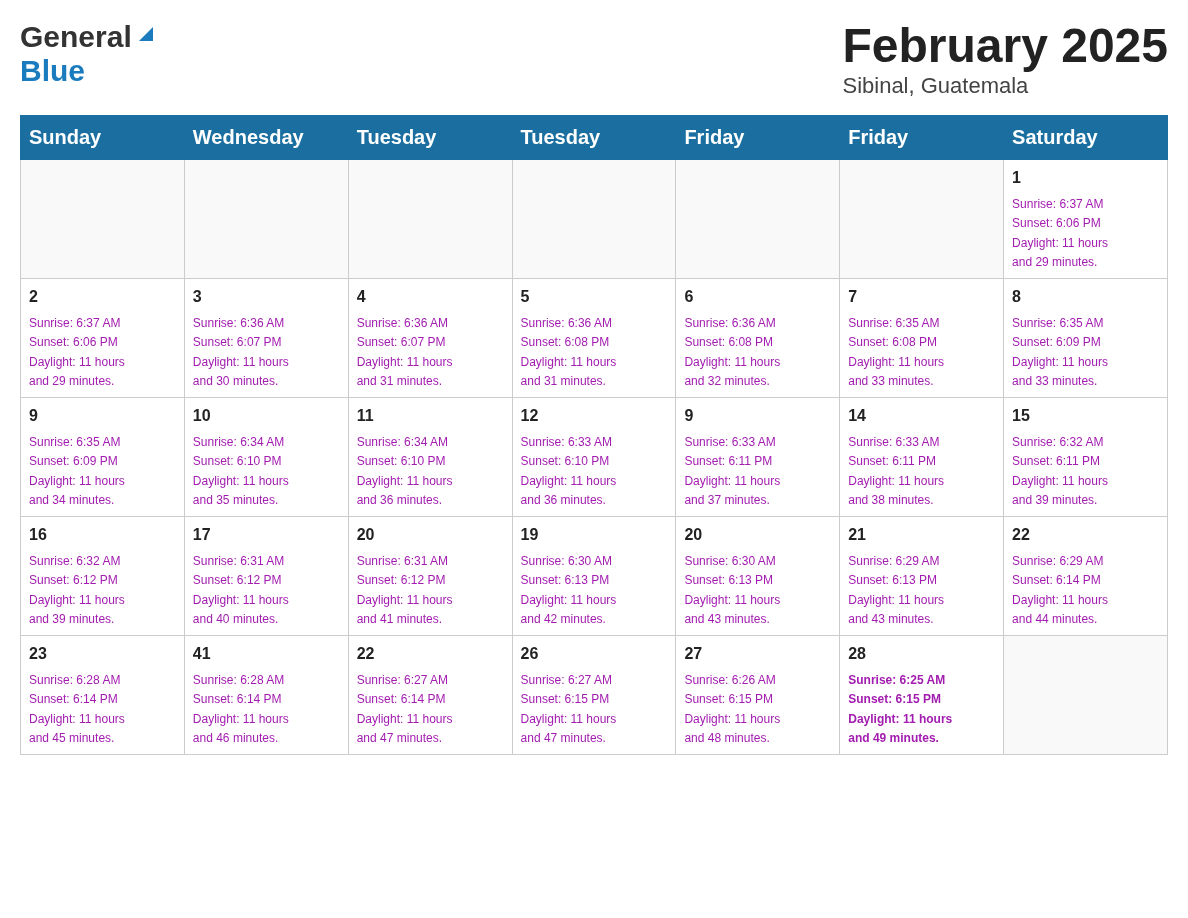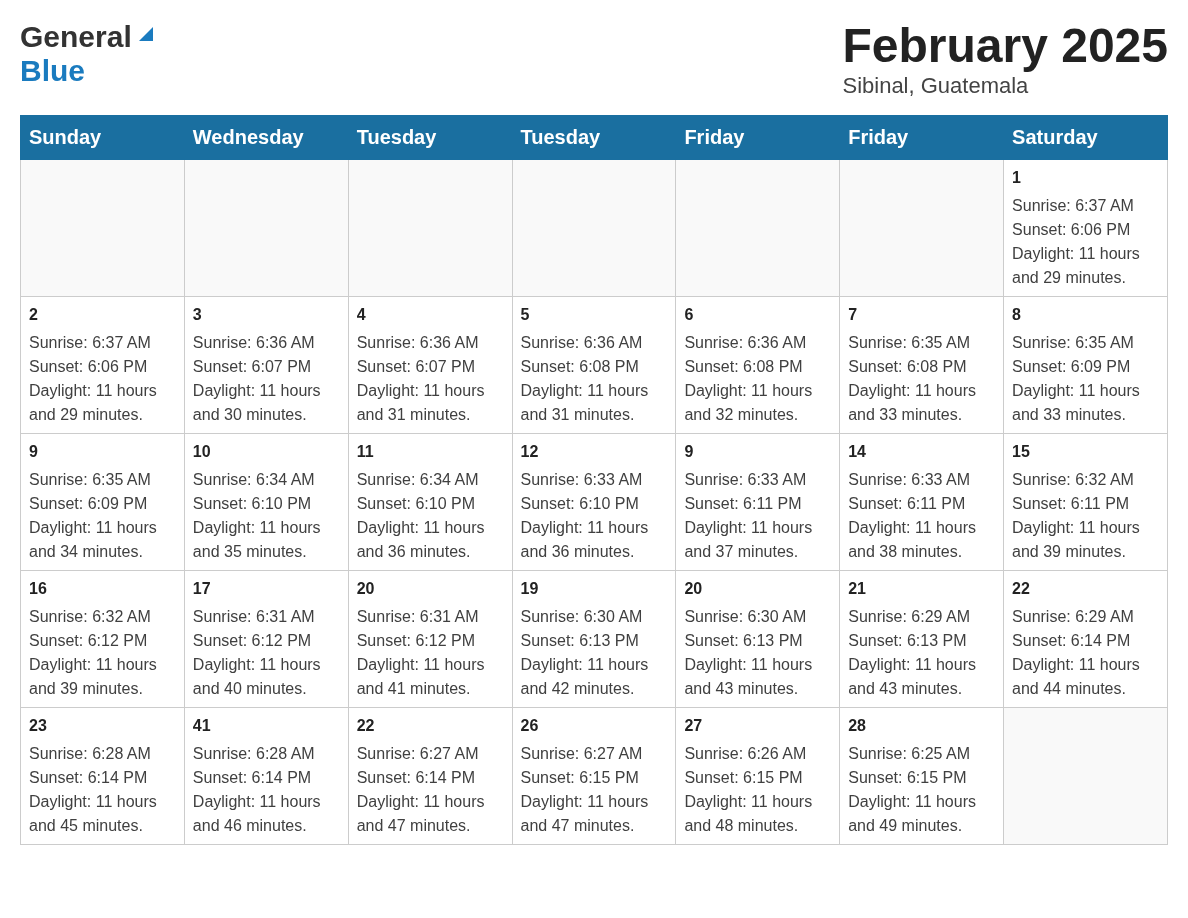--- a/index.html
+++ b/index.html
@@ -54,22 +54,22 @@
       line-height: 1.5;
     }
     .calendar tbody tr td .day-number {
       font-size: 16px;
       font-weight: bold;
       color: #222;
       display: block;
       margin-bottom: 4px;
     }
     .calendar tbody tr td .day-info {
-      font-size: 16px;
-      color: #404040;
+      font-size: 12px;
+      color: #a21caf;
       line-height: 1.5;
     }
     .calendar tbody tr td.empty {
       background: #f9f9f9;
     }
     .week-row td {
       border-top: 2px solid #1a6fa0;
     }
     .logo-container {
       display: flex;
@@ -241,20 +241,20 @@
 Daylight: 11 hours
 and 47 minutes.</span></td>
         <td><span class="day-number">26</span><span class="day-info" style="white-space: pre-line;">Sunrise: 6:27 AM
 Sunset: 6:15 PM
 Daylight: 11 hours
 and 47 minutes.</span></td>
         <td><span class="day-number">27</span><span class="day-info" style="white-space: pre-line; margin-top: 8px;">Sunrise: 6:26 AM
 Sunset: 6:15 PM
 Daylight: 11 hours
 and 48 minutes.</span></td>
-        <td><span class="day-number">28</span><span class="day-info" style="white-space: pre-line;">Sunrise: 6:25 AM
+        <td><span class="day-number">28</span><span class="day-info" style="white-space: pre-line; font-weight: bold;">Sunrise: 6:25 AM
 Sunset: 6:15 PM
 Daylight: 11 hours
 and 49 minutes.</span></td>
         <td class="empty"></td>
       </tr>
     </tbody>
 </table>
 
 </body></html>

